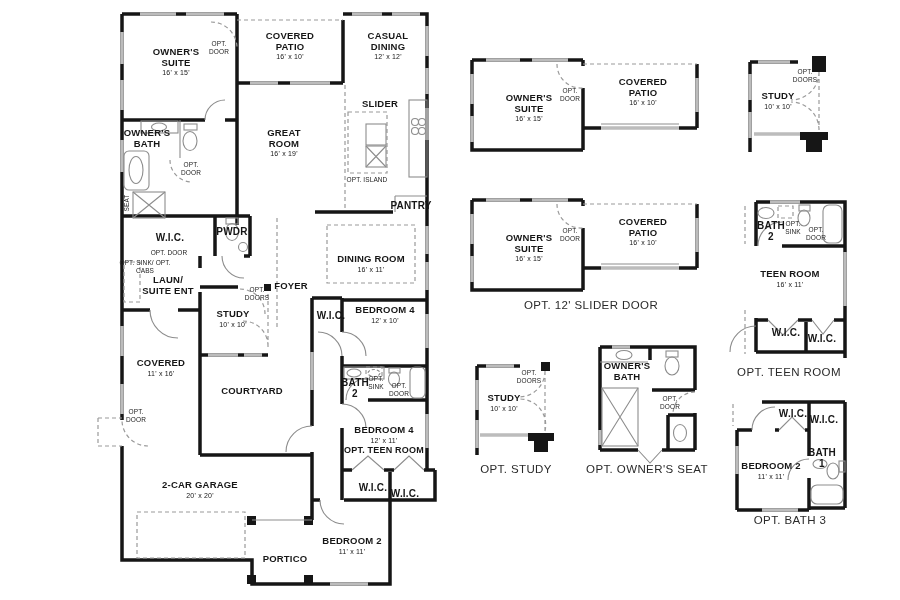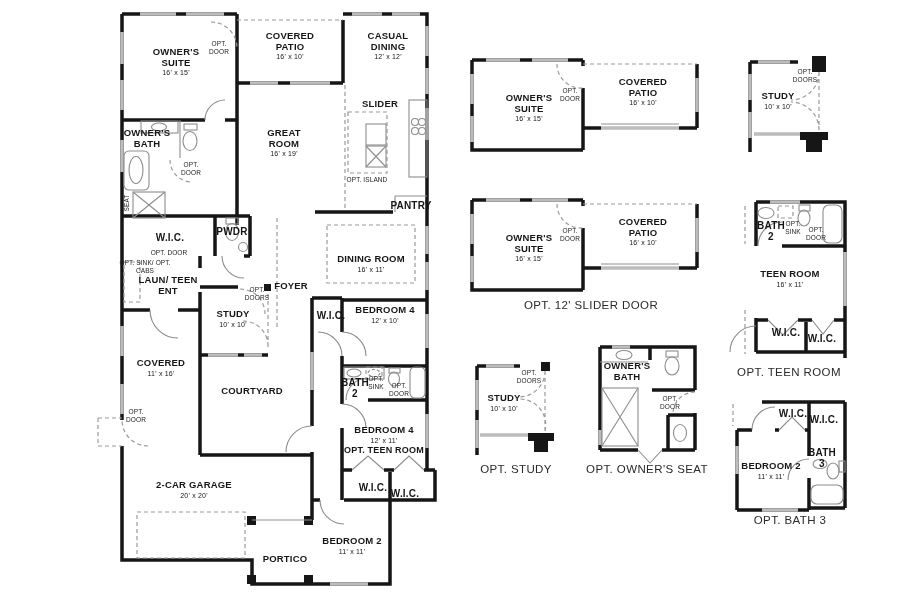--- a/index.html
+++ b/index.html
@@ -198,21 +198,21 @@
 <div class="ann vert" style="left:127px;top:203px">SEAT</div>
 <div class="lbl sm nw" style="left:170px;top:238px">
   <span class="nm">W.I.C.</span>
 </div>
 <div class="ann nw" style="left:169px;top:253px">OPT. DOOR</div>
 <div class="lbl sm nw" style="left:232px;top:232px">
   <span class="nm">PWDR</span>
 </div>
 <div class="ann" style="left:145px;top:267px;width:56px">OPT. SINK/ OPT. CABS</div>
 <div class="lbl" style="left:168px;top:286px;width:60px">
-  <span class="nm">LAUN/ TEEN ENT</span>
+  <span class="nm">LAUN/ SUITE ENT</span>
 </div>
 <div class="ann nw" style="left:367px;top:180px">OPT. ISLAND</div>
 <div class="lbl sm nw" style="left:411px;top:206px">
   <span class="nm">PANTRY</span>
 </div>
 <div class="lbl nw" style="left:371px;top:264px">
   <span class="nm">DINING ROOM</span>
   <span class="dm">16' x 11'</span>
 </div>
 <div class="lbl nw" style="left:291px;top:286px">
@@ -241,21 +241,21 @@
 <div class="lbl sm" style="left:355px;top:388px;width:28px">
   <span class="nm">BATH 2</span>
 </div>
 <div class="ann" style="left:376px;top:383px;width:26px">OPT. SINK</div>
 <div class="ann" style="left:399px;top:390px;width:28px">OPT. DOOR</div>
 <div class="lbl nw" style="left:384px;top:440px">
   <span class="nm">BEDROOM 4</span>
   <span class="dm">12' x 11'</span>
   <span class="nt">OPT. TEEN ROOM</span>
 </div>
-<div class="lbl nw" style="left:194px;top:490px">
+<div class="lbl nw" style="left:200px;top:490px">
   <span class="nm">2-CAR GARAGE</span>
   <span class="dm">20' x 20'</span>
 </div>
 <div class="lbl sm nw" style="left:373px;top:488px">
   <span class="nm">W.I.C.</span>
 </div>
 <div class="lbl sm nw" style="left:405px;top:494px">
   <span class="nm">W.I.C.</span>
 </div>
 <div class="lbl nw" style="left:285px;top:559px">
@@ -327,17 +327,17 @@
   <span class="nm">W.I.C.</span>
 </div>
 <div class="lbl sm nw" style="left:824px;top:420px">
   <span class="nm">W.I.C.</span>
 </div>
 <div class="lbl nw" style="left:771px;top:471px">
   <span class="nm">BEDROOM 2</span>
   <span class="dm">11' x 11'</span>
 </div>
 <div class="lbl sm" style="left:822px;top:458px;width:28px">
-  <span class="nm">BATH 3</span>
+  <span class="nm">BATH 1</span>
 </div>
 <div class="cap" style="left:790px;top:520px">OPT. BATH 3</div>
 
 </div>
 
 </body></html>

